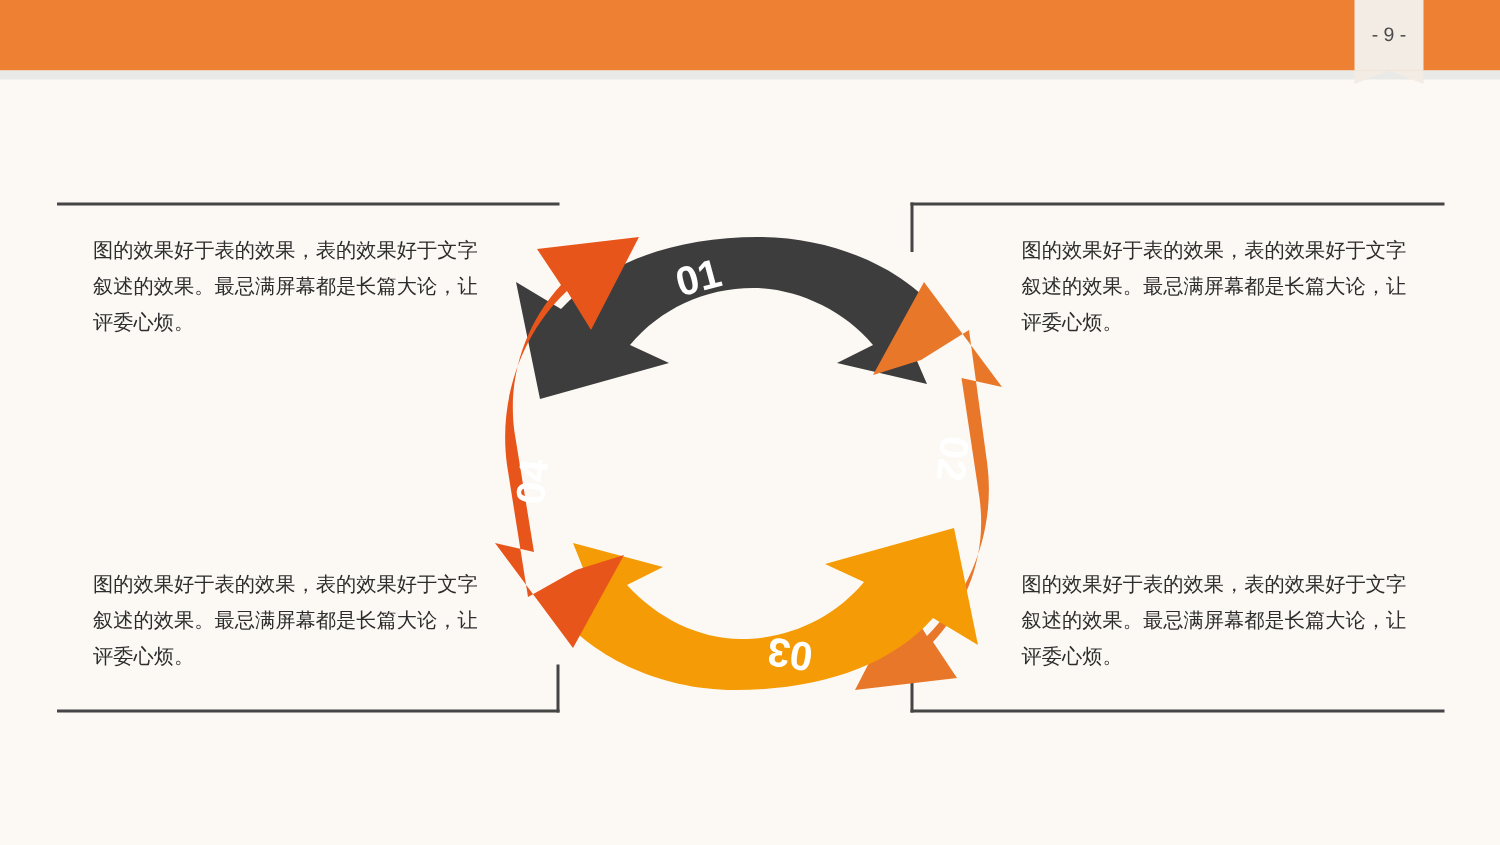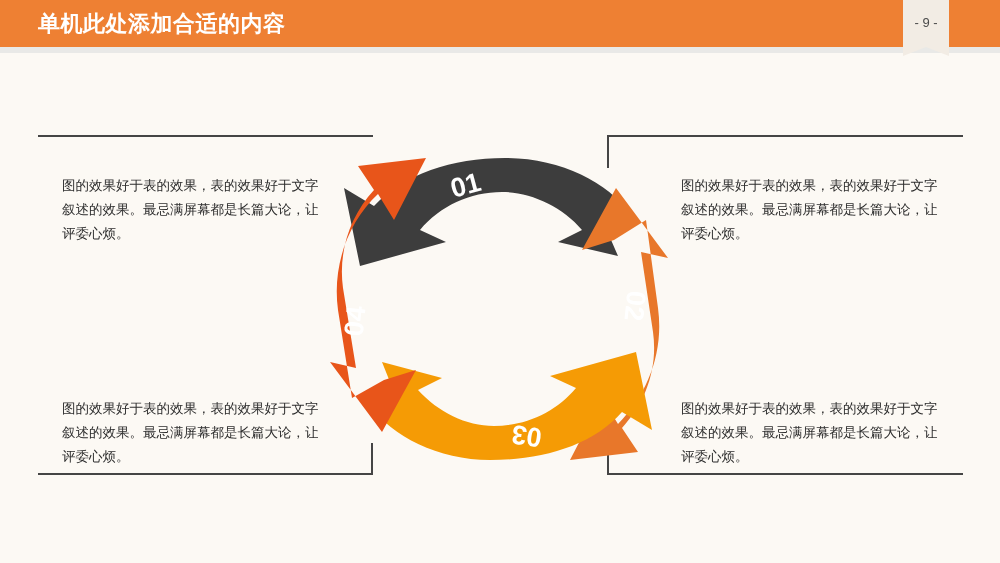--- a/index.html
+++ b/index.html
@@ -88,21 +88,20 @@
   .fl-right-vtop  { left: 607px; top: 135px; width: 2px;   height: 33px; }
   .fl-right-vbot  { left: 607px; top: 440px; width: 2px;   height: 35px; }
 
   
   .textblock {
     position: absolute;
     width: 268px;
     font-size: 13.5px;
     line-height: 24px;
     color: #2d2d2d;
-    margin-top: 19px;
   }
   .tb-tl { left: 62px;  top: 155px; }
   .tb-bl { left: 62px;  top: 378px; }
   .tb-tr { left: 681px; top: 155px; }
   .tb-br { left: 681px; top: 378px; }
 
   
   .cycle {
     position: absolute;
     left: 330px;
@@ -119,21 +118,20 @@
     font-weight: bold;
   }
 </style>
 </head>
 <body>
 
 <div class="slide">
 
   <div class="header-bar"></div>
   <div class="header-underline"></div>
-  <div class="header-title">单机此处添加合适的内容</div>
 
   <div class="page-badge"></div>
   <div class="page-badge-notch"></div>
   <div class="page-badge-num">- 9 -</div>
 
   <div class="frame-line fl-left-top"></div>
   <div class="frame-line fl-left-bottom"></div>
   <div class="frame-line fl-left-vert"></div>
 
   <div class="frame-line fl-right-top"></div>

